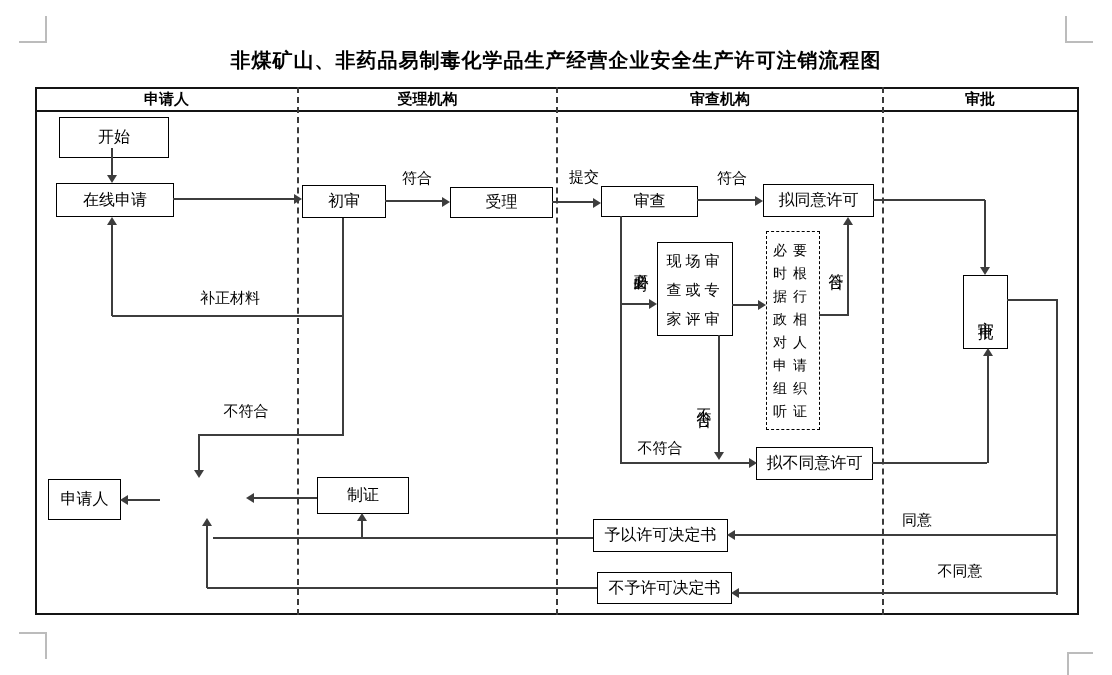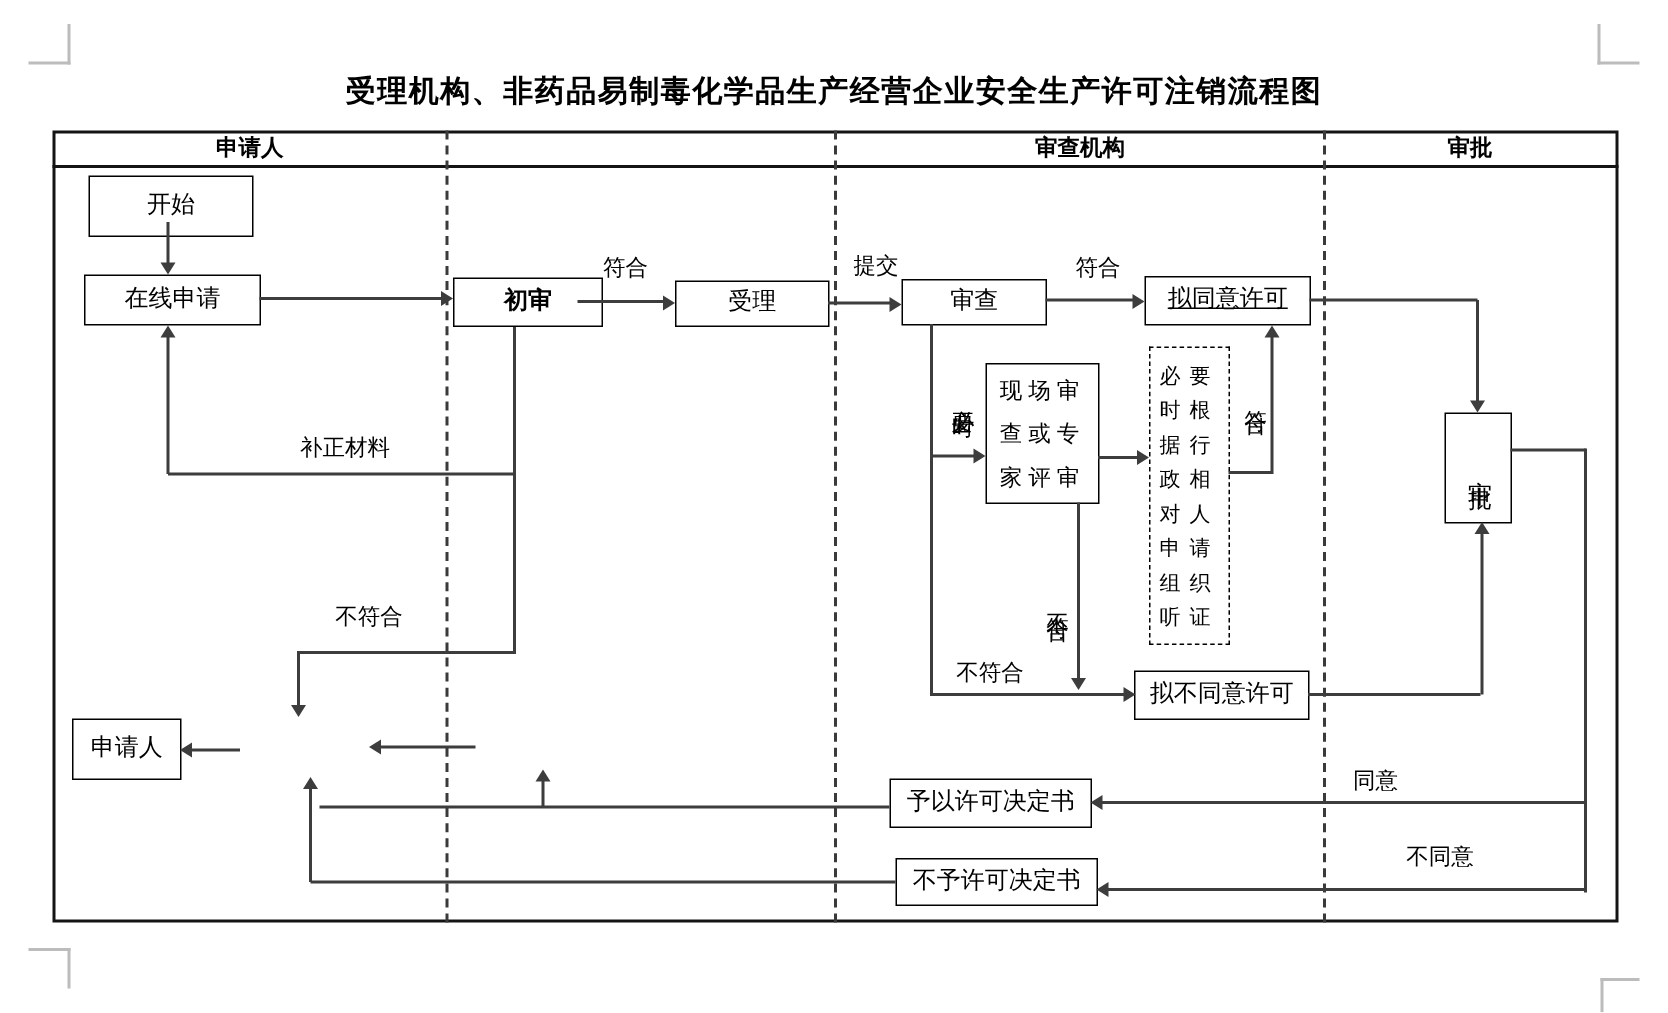--- a/index.html
+++ b/index.html
@@ -30,49 +30,51 @@
   
   .ln{position:absolute;background:#3d3d3d;}
   .ah{position:absolute;width:0;height:0;}
   .crop{position:absolute;background:#bcbcbc;}
 </style>
 </head>
 <body>
 
 <div id="page">
 
-  <div id="title">受理机构、非药品易制毒化学品生产经营企业安全生产许可注销流程图</div>
+  <div id="title">非煤矿山、非药品易制毒化学品生产经营企业安全生产许可注销流程图</div>
 
   <div id="frame"></div>
   <div id="header-underline"></div>
   <div class="lane-divider" style="left:297px;"></div>
   <div class="lane-divider" style="left:556px;"></div>
   <div class="lane-divider" style="left:882px;"></div>
 
   <div class="lane-label" style="left:35px;width:263px;">申请人</div>
+  <div class="lane-label" style="left:298px;width:259px;">受理机构</div>
   <div class="lane-label" style="left:557px;width:326px;">审查机构</div>
   <div class="lane-label" style="left:883px;width:194px;">审批</div>
 
   <div class="box" style="left:59px;top:117px;width:110px;height:41px;">开始</div>
   <div class="box" style="left:56px;top:183px;width:118px;height:34px;text-align:right;">在线申请</div>
-  <div class="box" style="left:302px;top:185px;width:100px;height:33px;font-weight:bold;">初审</div>
+  <div class="box" style="left:302px;top:185px;width:84px;height:33px;">初审</div>
   <div class="box" style="left:450px;top:187px;width:103px;height:31px;">受理</div>
   <div class="box" style="left:601px;top:186px;width:97px;height:31px;">审查</div>
   <div class="box" style="left:657px;top:242px;width:76px;height:94px;">
       <span class="multiline">现场审查或专家评审</span>
     </div>
-  <div class="box" style="left:763px;top:184px;width:111px;height:33px;text-decoration:underline;">拟同意许可</div>
+  <div class="box" style="left:763px;top:184px;width:111px;height:33px;">拟同意许可</div>
   <div class="box dashed" style="left:766px;top:231px;width:54px;height:199px;align-items:flex-end;">
       <span class="hearing-text">必要时根据行政相对人申请组织听证</span>
     </div>
   <div class="box" style="left:963px;top:275px;width:45px;height:74px;">
       <span class="vtext">审批</span>
     </div>
   <div class="box" style="left:756px;top:447px;width:117px;height:33px;">拟不同意许可</div>
   <div class="box" style="left:48px;top:479px;width:73px;height:41px;">申请人</div>
+  <div class="box" style="left:317px;top:477px;width:92px;height:37px;">制证</div>
   <div class="box" style="left:597px;top:572px;width:135px;height:32px;">不予许可决定书</div>
   <div class="box" style="left:593px;top:519px;width:135px;height:33px;">予以许可决定书</div>
 
   <div class="lbl" style="left:393px;top:169px;width:48px;">符合</div>
   <div class="lbl" style="left:560px;top:168px;width:48px;">提交</div>
   <div class="lbl" style="left:708px;top:169px;width:48px;">符合</div>
   <div class="lbl" style="left:194px;top:289px;width:66px;text-align:right;">补正材料</div>
   <div class="lbl" style="left:221px;top:402px;width:50px;">不符合</div>
   <div class="lbl v" style="left:631px;top:226px;height:76px;">必要时</div>
   <div class="lbl v" style="left:694px;top:371px;height:58px;">不符合</div>

